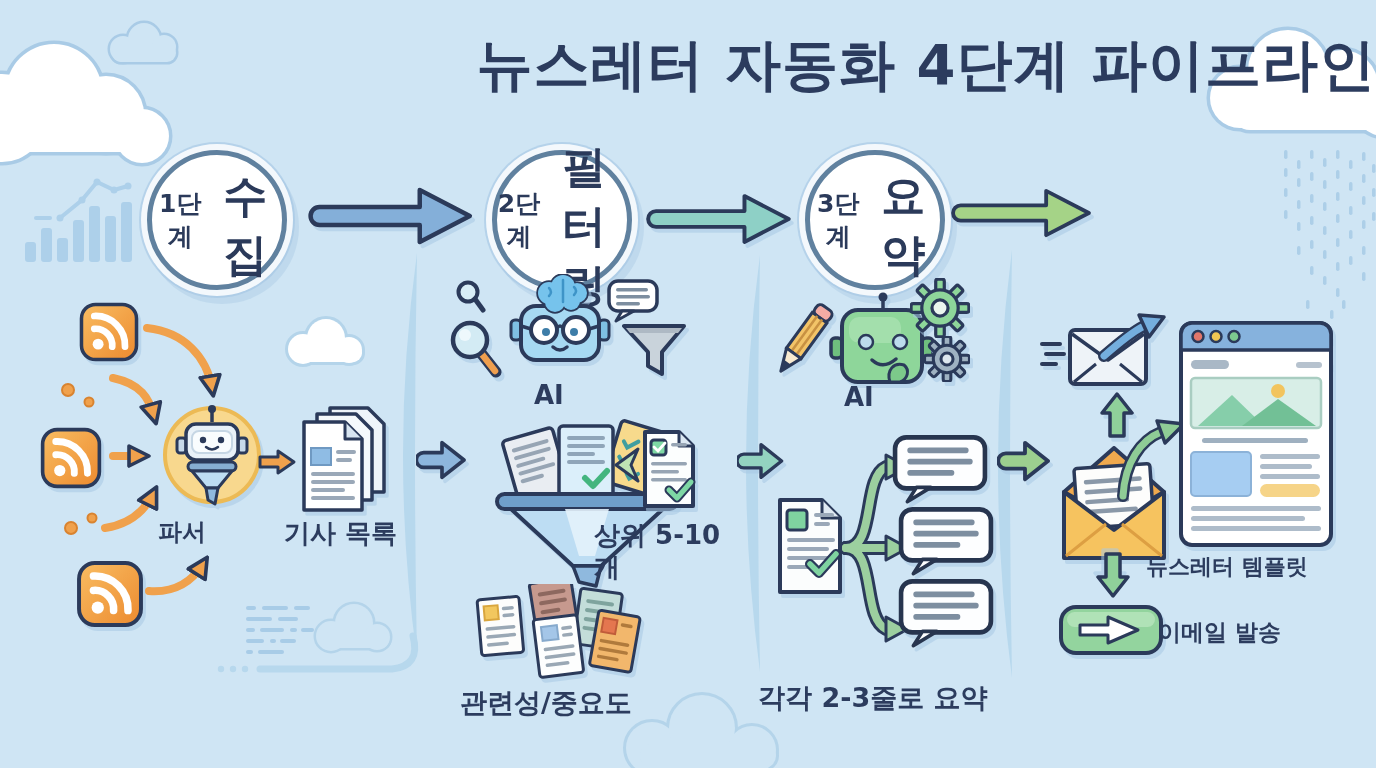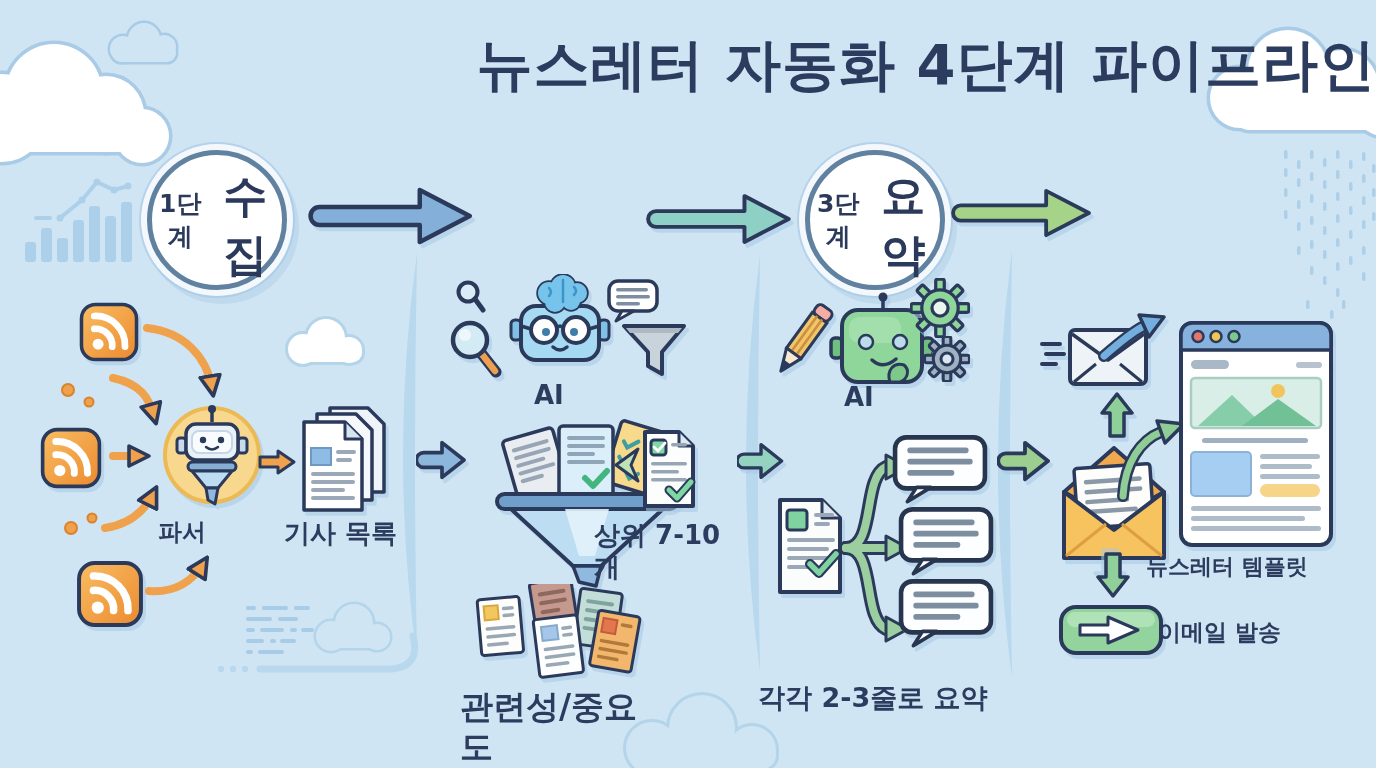--- a/index.html
+++ b/index.html
@@ -257,20 +257,24 @@
   <div class="title">뉴스레터 자동화 4단계 파이프라인</div>
 
   <div class="stage-circle" style="left:147px;top:150px;width:140px;height:140px">
     <div class="stage-step">1단계</div>
     <div class="stage-name">수집</div>
   </div>
   <svg class="abs icon" style="left:298px;top:182px;color:#84afd9" width="188" height="68" preserveAspectRatio="none">
       <use href="#sym-arrow-long"></use>
     </svg>
 
+  <div class="stage-circle" style="left:492px;top:150px;width:140px;height:140px">
+    <div class="stage-step">2단계</div>
+    <div class="stage-name">필터링</div>
+  </div>
   <svg class="abs icon" style="left:645px;top:188px;color:#8ed0c6" width="150" height="62" preserveAspectRatio="none">
       <use href="#sym-arrow-long"></use>
     </svg>
 
   <div class="stage-circle" style="left:805px;top:150px;width:140px;height:140px">
     <div class="stage-step">3단계</div>
     <div class="stage-name">요약</div>
   </div>
   <svg class="abs icon" style="left:950px;top:182px;color:#a5d387" width="145" height="62" preserveAspectRatio="none">
       <use href="#sym-arrow-long"></use>
@@ -450,21 +454,21 @@
         <rect x="30" y="15" width="16" height="3.5" rx="1.7"></rect>
         <rect x="10" y="34" width="36" height="3.5" rx="1.7"></rect>
         <rect x="10" y="42" width="28" height="3.5" rx="1.7"></rect>
         <rect x="10" y="50" width="36" height="3.5" rx="1.7"></rect>
       </g>
     <path d="M28 62 l8 8 l14 -16" fill="none" stroke="#2b3a5a" stroke-width="9" stroke-linecap="round" stroke-linejoin="round"></path>
     <path d="M28 62 l8 8 l14 -16" fill="none" stroke="#7ed8a4" stroke-width="5" stroke-linecap="round" stroke-linejoin="round"></path>
   </svg>
 
   <div class="label" style="left:594px;top:520px;width:148px;font-size:26px">
-    <div>상위 7-10개</div>
+    <div>상위 5-10개</div>
   </div>
 
   <svg class="abs icon" style="left:475px;top:584px" width="170" height="104" viewBox="0 0 170 104">
     <g transform="translate(54,0) rotate(-9)">
       <rect width="42" height="56" rx="3" fill="#c6998e" stroke="#2b3a5a" stroke-width="3"></rect>
       <g fill="#8d685f">
           <rect x="7" y="10" width="28" height="4" rx="2"></rect>
           <rect x="7" y="19" width="28" height="4" rx="2"></rect>
           <rect x="7" y="28" width="20" height="4" rx="2"></rect>
           <rect x="7" y="37" width="28" height="4" rx="2"></rect>
@@ -506,21 +510,21 @@
       <g fill="#9aa8b5">
           <rect x="27" y="10" width="11" height="3.5" rx="1.7"></rect>
           <rect x="27" y="17" width="11" height="3.5" rx="1.7"></rect>
           <rect x="7" y="29" width="31" height="3.5" rx="1.7"></rect>
           <rect x="7" y="37" width="31" height="3.5" rx="1.7"></rect>
           <rect x="7" y="45" width="24" height="3.5" rx="1.7"></rect>
         </g>
     </g>
   </svg>
 
-  <div class="label" style="left:460px;top:687px;width:210px;font-size:33px">관련성/중요도</div>
+  <div class="label" style="left:460px;top:687px;width:210px;font-size:27px">관련성/중요도</div>
 
   <svg class="abs icon" style="left:737px;top:440px;color:#93d3c0" width="48" height="42" preserveAspectRatio="none">
       <use href="#sym-chevron"></use>
     </svg>
 
   <svg class="abs icon" style="left:768px;top:296px" width="68" height="94" viewBox="0 0 68 94">
     <g transform="rotate(36 34 46)">
       <rect x="25" y="4" width="18" height="12" rx="5" fill="#f4aca4" stroke="#2b3a5a" stroke-width="3"></rect>
       <rect x="25" y="16" width="18" height="44" fill="#f3c468" stroke="#2b3a5a" stroke-width="3"></rect>
       <line x1="31" y1="16" x2="31" y2="60" stroke="#c89142" stroke-width="2.5"></line>

